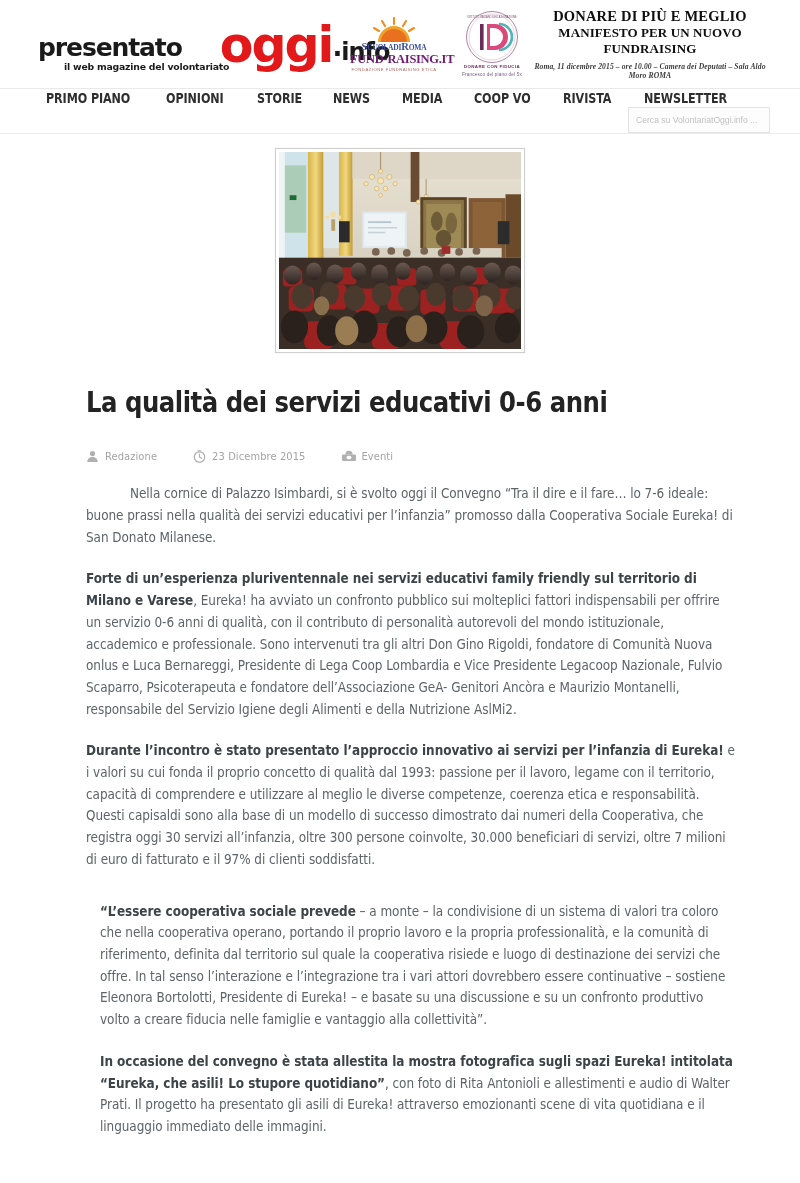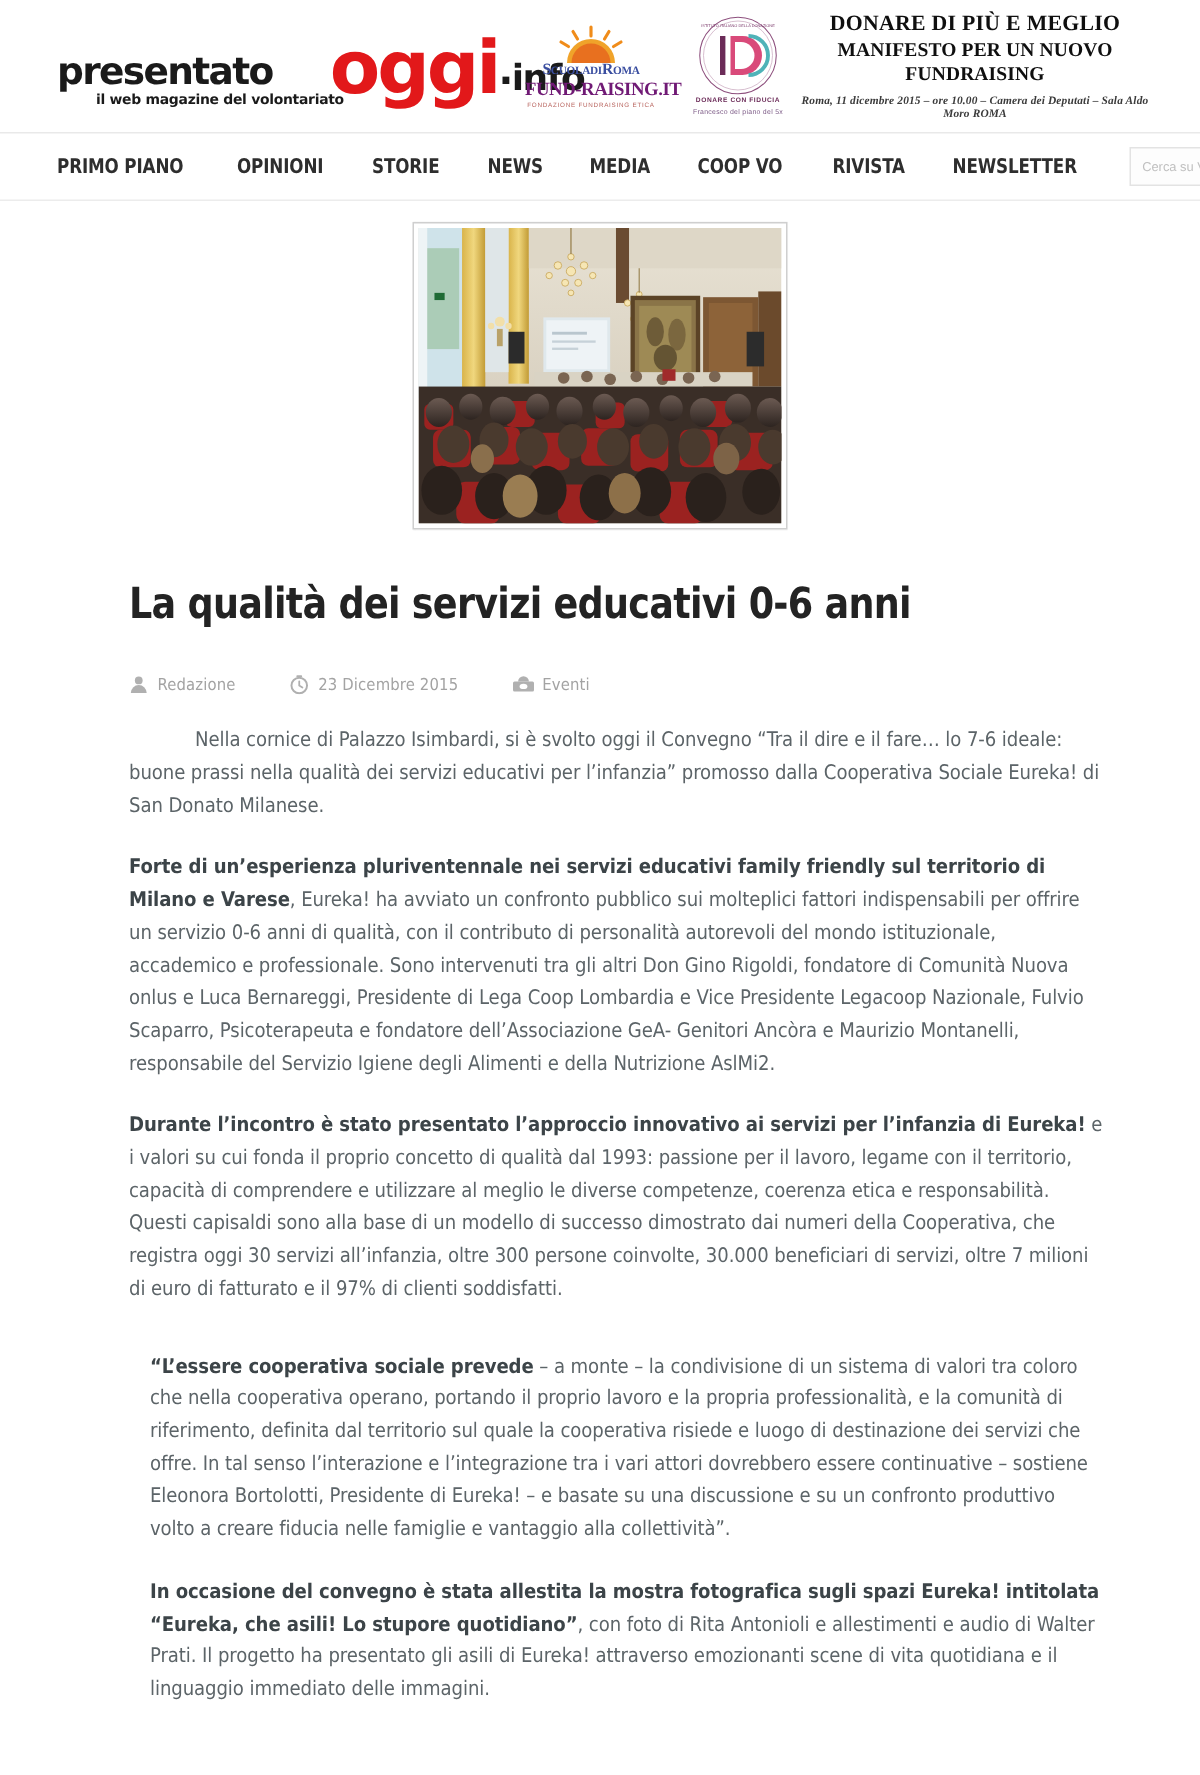--- a/index.html
+++ b/index.html
@@ -126,20 +126,21 @@
 
   
   .navbar {
     height: 46px;
     border-top: 1px solid #e9e9e9;
     border-bottom: 1px solid #ececec;
     display: flex;
     align-items: center;
     padding-left: 38px;
     padding-right: 30px;
+    flex-direction: column;
   }
   .nav-items { display:flex; align-items:center; flex: 1 1 auto; }
   .nav-item {
     font-family: "DejaVu Sans Condensed", "Liberation Sans Narrow", "Liberation Sans", sans-serif;
     font-size: 13.5px;
     font-weight: 600;
     letter-spacing: -0.1px;
     color: #2e2e2e;
     text-transform: uppercase;
     margin-right: 28px;

